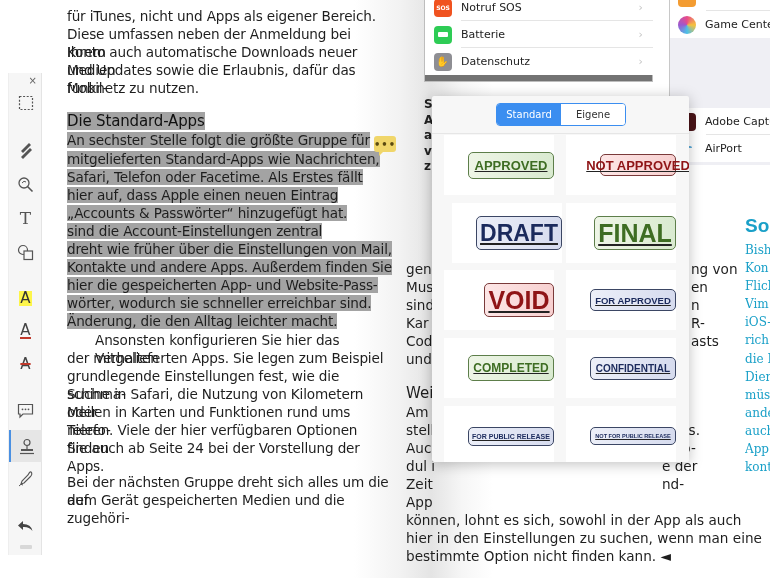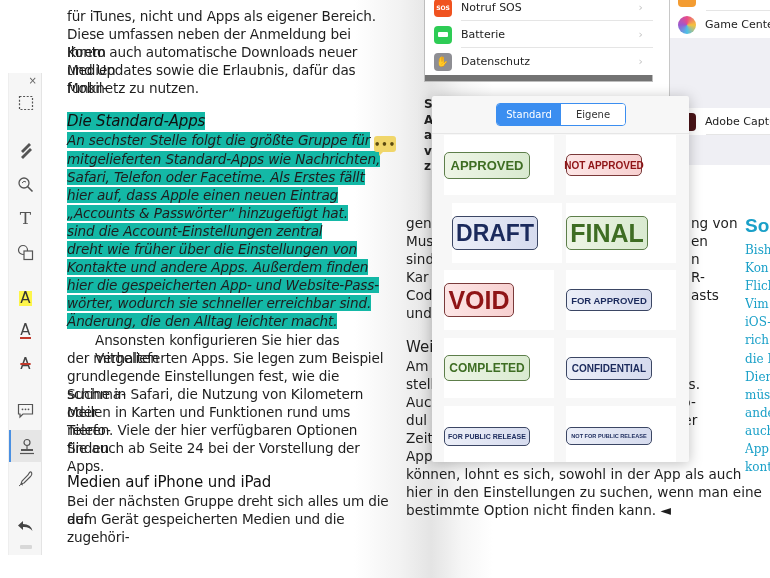--- a/index.html
+++ b/index.html
@@ -7,21 +7,21 @@
   body { position: relative; font-family: "DejaVu Sans", sans-serif; color: #222; }
 
   
   .page { position: absolute; left: 0; top: 0; width: 770px; height: 578px;
     background: linear-gradient(90deg, #ffffff 0%, #ffffff 46%, #f2f2f2 52%, #e4e4e4 56%, #f6f6f6 60%, #ffffff 64%, #ffffff 100%); }
 
   
   .col-left { position: absolute; left: 67px; top: 0; width: 325px;
     font-size: 13.6px; line-height: 18.1px; color: #1e1e1e; letter-spacing: -0.15px; }
   .line { display: block; height: 18.1px; }
-  .hl { background: #14b8a6; font-style: italic; }
+  .hl { background: #a3a3a3; }
   .h-sec { font-size: 15px; font-weight: normal; color: #111; height: 19px; }
   .indent { padding-left: 28px; }
 
   
   .toolbar { position: absolute; left: 8px; top: 73px; width: 34px; height: 482px;
     background: #f6f6f6; border-right: 1px solid #e4e4e4; border-left: 1px solid #eeeeee; }
   .tb-close { position: absolute; right: 4px; top: 2px; font-size: 10px; color: #666; cursor: pointer; }
   .tb-item { position: absolute; left: 0; width: 33px; height: 28px; display: flex;
     align-items: center; justify-content: center; cursor: pointer; }
   .tb-item.active { background: #e6e6e6; border-left: 2px solid #4a90e2; }
@@ -43,40 +43,40 @@
     display: flex; align-items: center; justify-content: center; font-size: 6px; color: #fff; font-weight: bold; }
   .set-row .chev { position: absolute; right: 10px; color: #c4c4c4; font-size: 11px; }
   .set-row .sep { position: absolute; left: 36px; right: 0; bottom: 0; height: 1px; background: #e5e5e5; }
 
   .settings-b { position: absolute; left: 669px; top: 0; width: 101px; height: 165px;
     background: #efeff4; border-left: 1px solid #c8c8c8; }
   .setb-row { position: absolute; left: 0; width: 101px; height: 27px; background: #fff;
     display: flex; align-items: center; font-size: 11px; color: #222; white-space: nowrap; overflow: hidden; }
   .setb-row .ico { width: 18px; height: 18px; border-radius: 4px; margin-left: 8px; margin-right: 9px; flex: none; }
   .setb-row .sep { position: absolute; left: 36px; right: 0; bottom: 0; height: 1px; background: #e5e5e5; }
-  .mid-frag { position: absolute; white-space: nowrap; font-size: 13.6px; color: #1e1e1e; }
+  .mid-frag { position: absolute; white-space: nowrap; font-size: 13.6px; color: #1e1e1e; margin-top: 46px; }
   .mid-bold { position: absolute; left: 424px; top: 97px; font-size: 12px; font-weight: bold; line-height: 15.5px; color: #222; }
 
   
   .col-right { position: absolute; left: 745px; top: 215px; width: 40px; overflow: hidden; }
   .col-right .r-head { font-family: "Liberation Sans", sans-serif; font-weight: bold; font-size: 19px; color: #1aa0c8; height: 26px; white-space: nowrap; }
   .col-right .r-line { font-family: "DejaVu Serif", serif; font-size: 12px; line-height: 18.1px; color: #1aa0c8; white-space: nowrap; }
 
   
   .popover { position: absolute; left: 432px; top: 96px; width: 257px; height: 366px;
     background: #f7f7f7; box-shadow: 0 2px 14px rgba(0,0,0,0.25); border-radius: 2px; overflow: hidden; }
   .seg { position: absolute; left: 64px; top: 7px; width: 130px; height: 23px; border: 1px solid #3b8ef0;
     border-radius: 4px; display: flex; overflow: hidden; }
   .seg-btn { flex: 1; display: flex; align-items: center; justify-content: center; font-size: 10px; cursor: pointer; }
   .seg-btn.on { background: #3b8ef0; color: #fff; }
   .seg-btn.off { background: #fff; color: #333; }
   .seg-sep { position: absolute; left: 0; right: 0; top: 37px; height: 1px; background: #e6e6e6; }
 
   .stamp-cell { position: absolute; width: 110px; height: 60px; background: #fff;
-    display: flex; align-items: center; justify-content: flex-start; cursor: pointer; }
+    display: flex; align-items: center; justify-content: flex-end; cursor: pointer; text-decoration: underline; }
   .stamp { font-family: "Liberation Sans", sans-serif; font-weight: bold; border-radius: 5px; border: 1.3px solid;
     display: flex; align-items: center; justify-content: center; white-space: nowrap; }
   .s-green { color: #3e6d23; border-color: #5d7e4a; background: linear-gradient(90deg,#eef5e6,#d9ead0); }
   .s-red { color: #8f1416; border-color: #7a3a3a; background: linear-gradient(90deg,#fde6e6,#f7d0d0); }
   .s-blue { color: #1b2a5c; border-color: #3b4664; background: linear-gradient(90deg,#eceff8,#d6dbee); }
 </style>
 </head>
 <body>
 
 <div class="page"></div>
@@ -102,21 +102,20 @@
   <span class="line"><span class="hl">wörter, wodurch sie schneller erreichbar sind. Eine</span></span>
   <span class="line"><span class="hl">Änderung, die den Alltag leichter macht.</span></span>
   <span class="line indent">Ansonsten konfigurieren Sie hier das Verhalten</span>
   <span class="line">der mitgelieferten Apps. Sie legen zum Beispiel</span>
   <span class="line">grundlegende Einstellungen fest, wie die Suchma-</span>
   <span class="line">schine in Safari, die Nutzung von Kilometern oder</span>
   <span class="line">Meilen in Karten und Funktionen rund ums Telefo-</span>
   <span class="line">nieren. Viele der hier verfügbaren Optionen finden</span>
   <span class="line">Sie auch ab Seite 24 bei der Vorstellung der Apps.</span>
   <div style="height:16px"></div>
-  <span class="line h-sec">Medien auf iPhone und iPad</span>
   <span class="line">Bei der nächsten Gruppe dreht sich alles um die auf</span>
   <span class="line">dem Gerät gespeicherten Medien und die zugehöri-</span>
 </div>
 
 <div class="comment-bubble">•••</div>
 
 <div class="toolbar">
   <span class="tb-close">×</span>
 
   <div class="tb-item" style="top:16px">
@@ -213,20 +212,26 @@
     <span class="sep"></span>
   </div>
   <div class="setb-row" style="top:11px">
     <span class="ico" style="background:conic-gradient(#e84b8a,#f7c23d,#4bc0e8,#9b59d0,#e84b8a);border-radius:9px"></span>
     <span>Game Center</span>
   </div>
   <div class="setb-row" style="top:108px">
     <span class="ico" style="background:#4a1418"></span>
     <span>Adobe Capture</span>
     <span class="sep"></span>
+  </div>
+  <div class="setb-row" style="top:135px">
+    <span class="ico" style="background:#fff">
+        <span style="display:block;margin:6px 4px;width:10px;height:4px;border-top:2px solid #5aaad8;border-radius:5px"></span>
+      </span>
+    <span>AirPort</span>
   </div>
 </div>
 
 <div class="mid-bold">
   <div>S</div>
   <div>A</div>
   <div>a</div>
   <div>v</div>
   <div>z</div>
 </div>
@@ -292,21 +297,21 @@
   <div class="seg">
     <div class="seg-btn on">Standard</div>
     <div class="seg-btn off">Eigene</div>
   </div>
   <div class="seg-sep"></div>
 
   <div class="stamp-cell" style="left:12px;top:39px">
     <div class="stamp s-green" style="width:86px;height:27px;font-size:13px">APPROVED</div>
   </div>
   <div class="stamp-cell" style="left:134px;top:39px">
-    <div class="stamp s-red" style="width:76px;height:22px;font-size:10px">NOT APPROVED</div>
+    <div class="stamp s-red" style="width:76px;height:22px;font-size:13px">NOT APPROVED</div>
   </div>
   <div class="stamp-cell" style="left:20px;top:107px">
     <div class="stamp s-blue" style="width:86px;height:34px;font-size:23px">DRAFT</div>
   </div>
   <div class="stamp-cell" style="left:134px;top:107px">
     <div class="stamp s-green" style="width:82px;height:34px;font-size:25px">FINAL</div>
   </div>
   <div class="stamp-cell" style="left:12px;top:174px">
     <div class="stamp s-red" style="width:70px;height:34px;font-size:25px">VOID</div>
   </div>

